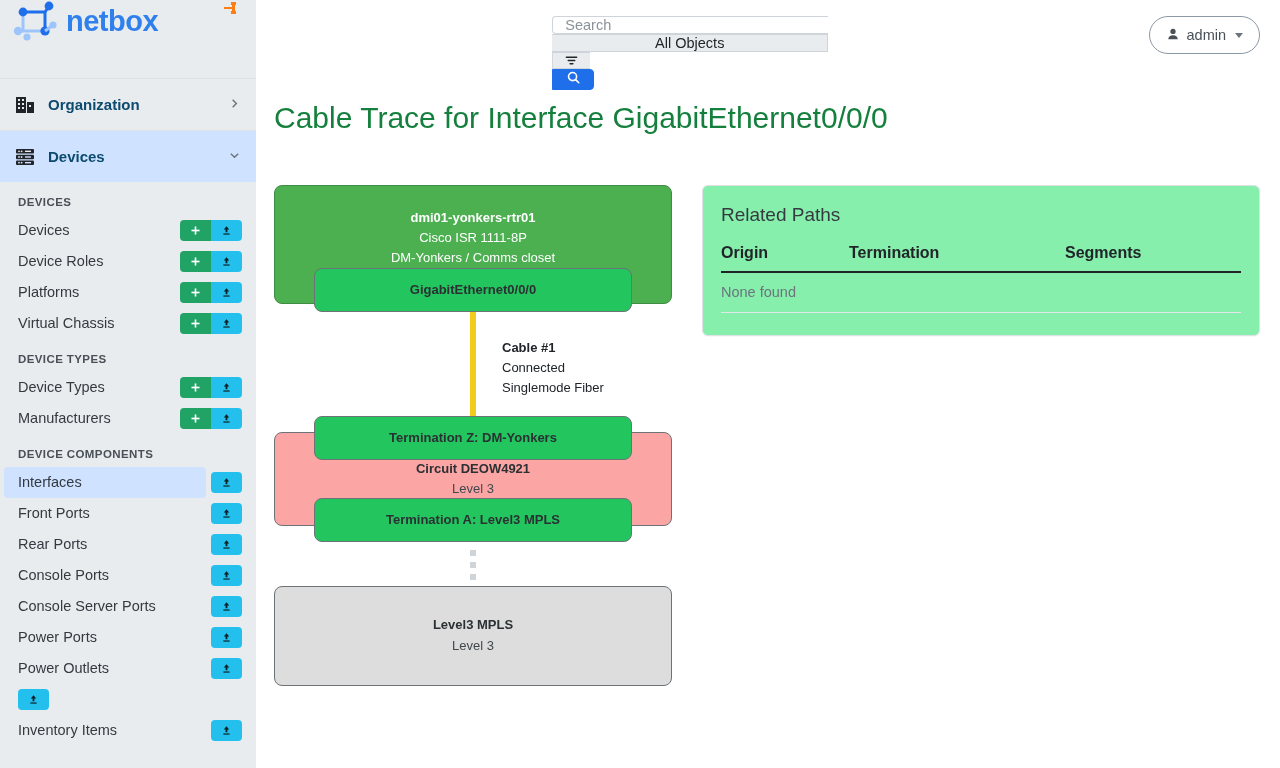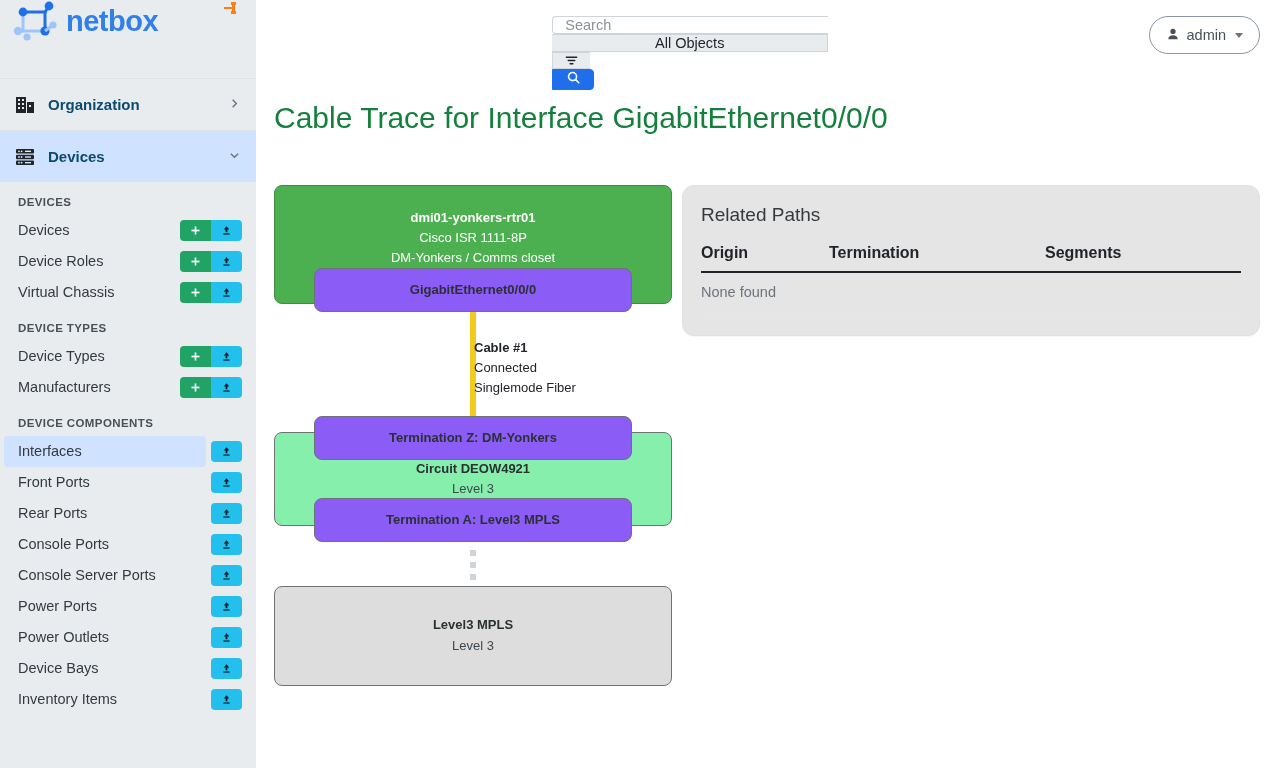--- a/index.html
+++ b/index.html
@@ -154,42 +154,42 @@
     text-align: center;
     padding: 14px 10px;
   }
   .node.device { background: #4caf50; border-color: #3f8c43; padding: 22px 10px 34px; }
   .node .n-title { font-size: 13px; font-weight: 700; line-height: 1.55; }
   .node .n-sub { font-size: 13px; line-height: 1.55; }
   .node.device .n-title, .node.device .n-sub { color: #ffffff; }
 
   .term-box {
     width: 318px; margin: 0 auto;
-    background: #8b5cf6; border: 1px solid #6c7276; border-radius: 8px;
+    background: #22c55e; border: 1px solid #6c7276; border-radius: 8px;
     text-align: center; font-size: 13px; font-weight: 700; color: #2b3033;
     padding: 12px 8px; line-height: 1.4;
   }
   .iface-box { margin-top: -36px; position: relative; z-index: 3; }
 
   .cable-seg {
     position: relative; height: 104px;
   }
   .cable-line {
     position: absolute; left: 199px; top: 0; width: 6px; height: 104px;
     background: #f2cb1d; transform: translateX(-3px);
   }
   .cable-info {
-    position: absolute; left: 200px; top: 26px;
+    position: absolute; left: 228px; top: 26px;
     font-size: 13px; line-height: 20px; color: #212529; text-align: left;
   }
   .cable-info .ci-title { font-weight: 700; }
 
   .circuit-wrap { position: relative; }
   .circuit-box {
-    background: #86efac; border: 1px solid #6c7276; border-radius: 8px;
+    background: #fca5a5; border: 1px solid #6c7276; border-radius: 8px;
     text-align: center; padding: 26px 10px; line-height: 1.55;
   }
   .circuit-box .c-title { font-size: 13px; font-weight: 700; color: #2b3033; }
   .circuit-box .c-sub { font-size: 13px; color: #41484c; }
   .term-over-top { margin-bottom: -28px; position: relative; z-index: 3; }
   .term-over-bot { margin-top: -28px; position: relative; z-index: 3; }
 
   .dots-seg { height: 44px; position: relative; }
   .dots-seg i {
     position: absolute; left: 196px; width: 6px; height: 6px;
@@ -207,23 +207,24 @@
   .dl-btn {
     display: inline-flex; align-items: center; gap: 7px;
     border: 1px solid #2f7fe0; border-radius: 5px;
     background: #fff; color: #1f6feb;
     font-size: 14px; padding: 8px 14px; cursor: pointer;
     font-family: "Liberation Sans", sans-serif;
   }
 
   
   .card {
-    border: 1px solid #dee2e6; border-radius: 12px;
-    background: #e5e5e5; padding: 16px 18px 22px;
+    border: 1px solid #dee2e6; border-radius: 6px;
+    background: #86efac; padding: 16px 18px 22px;
     box-shadow: 0 1px 1px rgba(0,0,0,0.03);
+    margin-left: 20px;
   }
   .card-title { font-size: 19px; color: #343a40; padding: 2px 0 18px; }
   table.paths { width: 100%; border-collapse: collapse; }
   table.paths th {
     text-align: left; font-size: 16px; font-weight: 700; color: #212529;
     padding: 0 0 9px 0; border-bottom: 2px solid #212529;
   }
   table.paths td {
     font-size: 14.5px; color: #6c757d;
     padding: 11px 0 12px; border-bottom: 1px solid #e4e7ea;
@@ -351,80 +352,98 @@
           </span>
           <span class="mini-btn imp">
             <svg viewBox="0 0 12 12" fill="#0b2027">
                 <path d="M6 1.4 L9 5 H7 V8 H5 V5 H3 Z"></path>
                 <rect x="2.6" y="9.2" width="6.8" height="1.3"></rect>
               </svg>
           </span>
         </span>
       </div>
 
-
-      <div class="nav-item">
-        <span class="ni-hl"></span>
-        <span class="ni-label">Virtual Chassis</span>
+      <div class="nav-item">
+        <span class="ni-hl"></span>
+        <span class="ni-label">Platforms</span>
         <span class="btn-group">
           <span class="mini-btn add">
             <svg viewBox="0 0 12 12" fill="#fff">
                 <rect x="5.1" y="1.6" width="1.8" height="8.8"></rect>
                 <rect x="1.6" y="5.1" width="8.8" height="1.8"></rect>
               </svg>
           </span>
           <span class="mini-btn imp">
             <svg viewBox="0 0 12 12" fill="#0b2027">
                 <path d="M6 1.4 L9 5 H7 V8 H5 V5 H3 Z"></path>
                 <rect x="2.6" y="9.2" width="6.8" height="1.3"></rect>
               </svg>
           </span>
         </span>
       </div>
 
-      <div class="sect-header">Device Types</div>
-
-      <div class="nav-item">
-        <span class="ni-hl"></span>
-        <span class="ni-label">Device Types</span>
+      <div class="nav-item">
+        <span class="ni-hl"></span>
+        <span class="ni-label">Virtual Chassis</span>
         <span class="btn-group">
           <span class="mini-btn add">
             <svg viewBox="0 0 12 12" fill="#fff">
                 <rect x="5.1" y="1.6" width="1.8" height="8.8"></rect>
                 <rect x="1.6" y="5.1" width="8.8" height="1.8"></rect>
               </svg>
           </span>
           <span class="mini-btn imp">
             <svg viewBox="0 0 12 12" fill="#0b2027">
                 <path d="M6 1.4 L9 5 H7 V8 H5 V5 H3 Z"></path>
                 <rect x="2.6" y="9.2" width="6.8" height="1.3"></rect>
               </svg>
           </span>
         </span>
       </div>
 
-      <div class="nav-item">
-        <span class="ni-hl"></span>
-        <span class="ni-label">Manufacturers</span>
+      <div class="sect-header">Device Types</div>
+
+      <div class="nav-item">
+        <span class="ni-hl"></span>
+        <span class="ni-label">Device Types</span>
         <span class="btn-group">
           <span class="mini-btn add">
             <svg viewBox="0 0 12 12" fill="#fff">
                 <rect x="5.1" y="1.6" width="1.8" height="8.8"></rect>
                 <rect x="1.6" y="5.1" width="8.8" height="1.8"></rect>
               </svg>
           </span>
           <span class="mini-btn imp">
             <svg viewBox="0 0 12 12" fill="#0b2027">
                 <path d="M6 1.4 L9 5 H7 V8 H5 V5 H3 Z"></path>
                 <rect x="2.6" y="9.2" width="6.8" height="1.3"></rect>
               </svg>
           </span>
         </span>
       </div>
 
+      <div class="nav-item">
+        <span class="ni-hl"></span>
+        <span class="ni-label">Manufacturers</span>
+        <span class="btn-group">
+          <span class="mini-btn add">
+            <svg viewBox="0 0 12 12" fill="#fff">
+                <rect x="5.1" y="1.6" width="1.8" height="8.8"></rect>
+                <rect x="1.6" y="5.1" width="8.8" height="1.8"></rect>
+              </svg>
+          </span>
+          <span class="mini-btn imp">
+            <svg viewBox="0 0 12 12" fill="#0b2027">
+                <path d="M6 1.4 L9 5 H7 V8 H5 V5 H3 Z"></path>
+                <rect x="2.6" y="9.2" width="6.8" height="1.3"></rect>
+              </svg>
+          </span>
+        </span>
+      </div>
+
       <div class="sect-header">Device Components</div>
 
       <div class="nav-item selected">
         <span class="ni-hl"></span>
         <span class="ni-label">Interfaces</span>
         <span class="btn-group">
           <span class="mini-btn imp only">
             <svg viewBox="0 0 12 12" fill="#0b2027">
                 <path d="M6 1.4 L9 5 H7 V8 H5 V5 H3 Z"></path>
                 <rect x="2.6" y="9.2" width="6.8" height="1.3"></rect>
@@ -506,21 +525,20 @@
             <svg viewBox="0 0 12 12" fill="#0b2027">
                 <path d="M6 1.4 L9 5 H7 V8 H5 V5 H3 Z"></path>
                 <rect x="2.6" y="9.2" width="6.8" height="1.3"></rect>
               </svg>
           </span>
         </span>
       </div>
 
       <div class="nav-item">
         <span class="ni-hl"></span>
-        <span class="ni-label">Device Bays</span>
         <span class="btn-group">
           <span class="mini-btn imp only">
             <svg viewBox="0 0 12 12" fill="#0b2027">
                 <path d="M6 1.4 L9 5 H7 V8 H5 V5 H3 Z"></path>
                 <rect x="2.6" y="9.2" width="6.8" height="1.3"></rect>
               </svg>
           </span>
         </span>
       </div>
 

